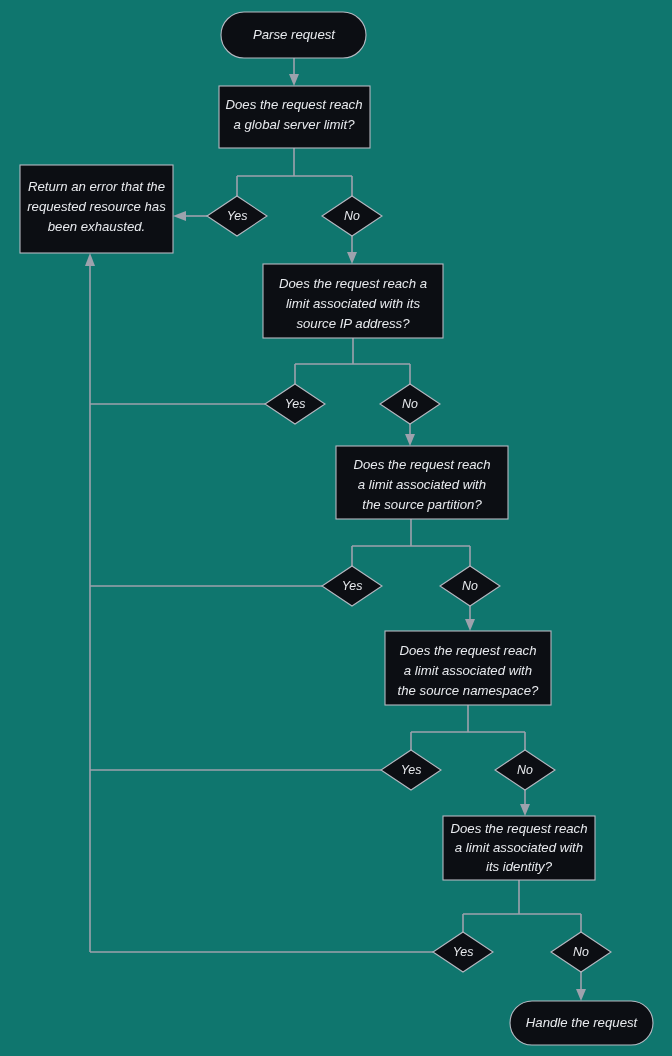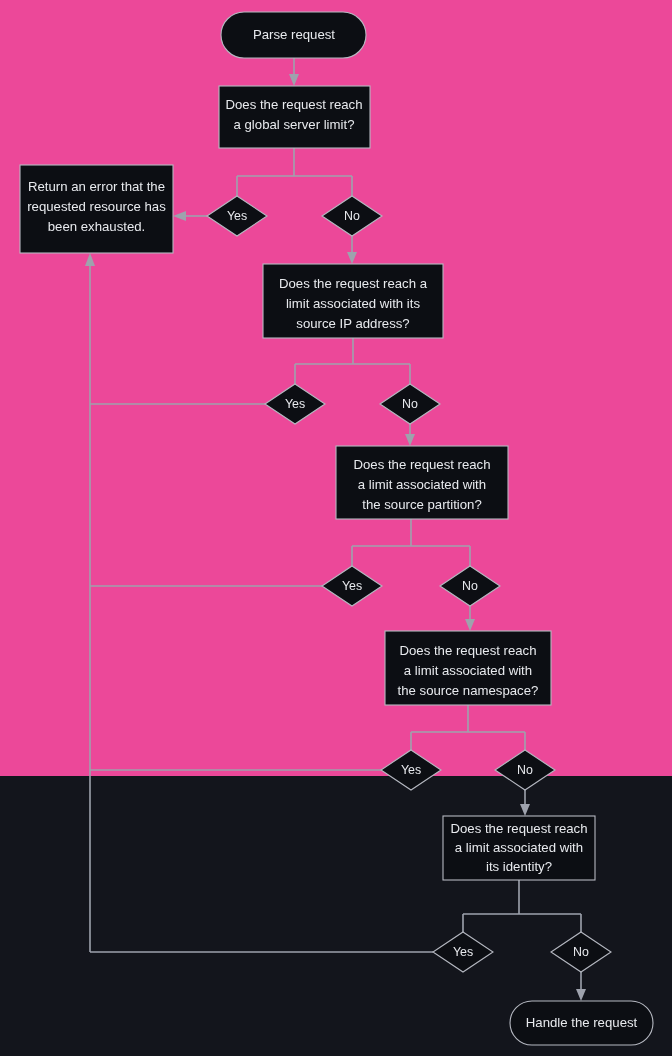--- a/index.html
+++ b/index.html
@@ -9,22 +9,23 @@
   }
   body {
     width: 672px;
     height: 1056px;
     overflow: hidden;
     font-family: "Liberation Sans", sans-serif;
   }
   #flowchart-root {
     position: relative;
     width: 672px;
-    height: 776px;
-    background: #ec4899;
+    height: 1056px;
+    background: #0f766e;
+    font-style: italic;
   }
   svg.flow {
     display: block;
     width: 672px;
     height: 1056px;
   }
   .node-shape {
     fill: #0c0e13;
     stroke: #b6b9c2;
     stroke-width: 1.1;

